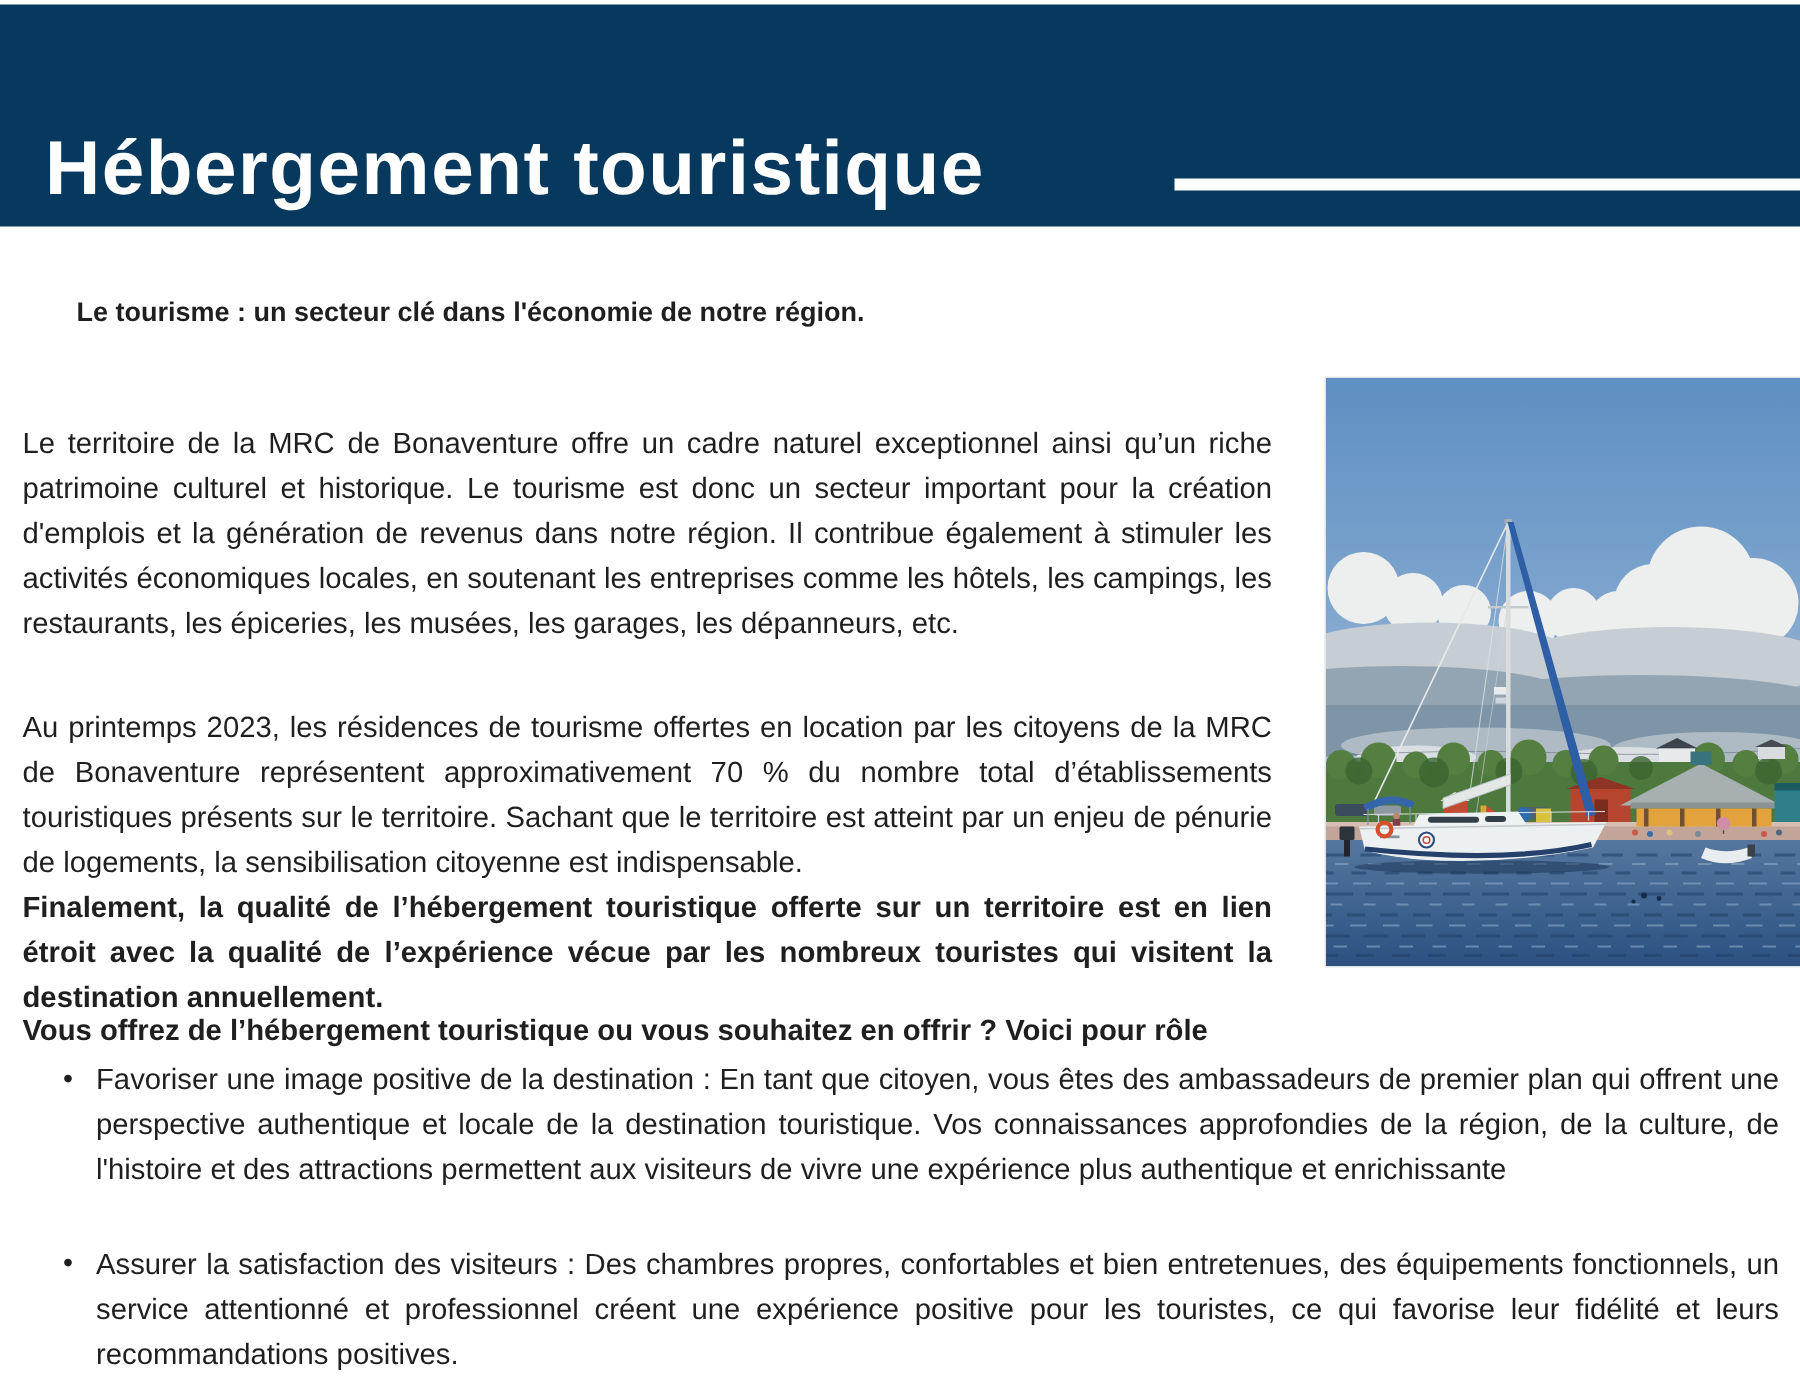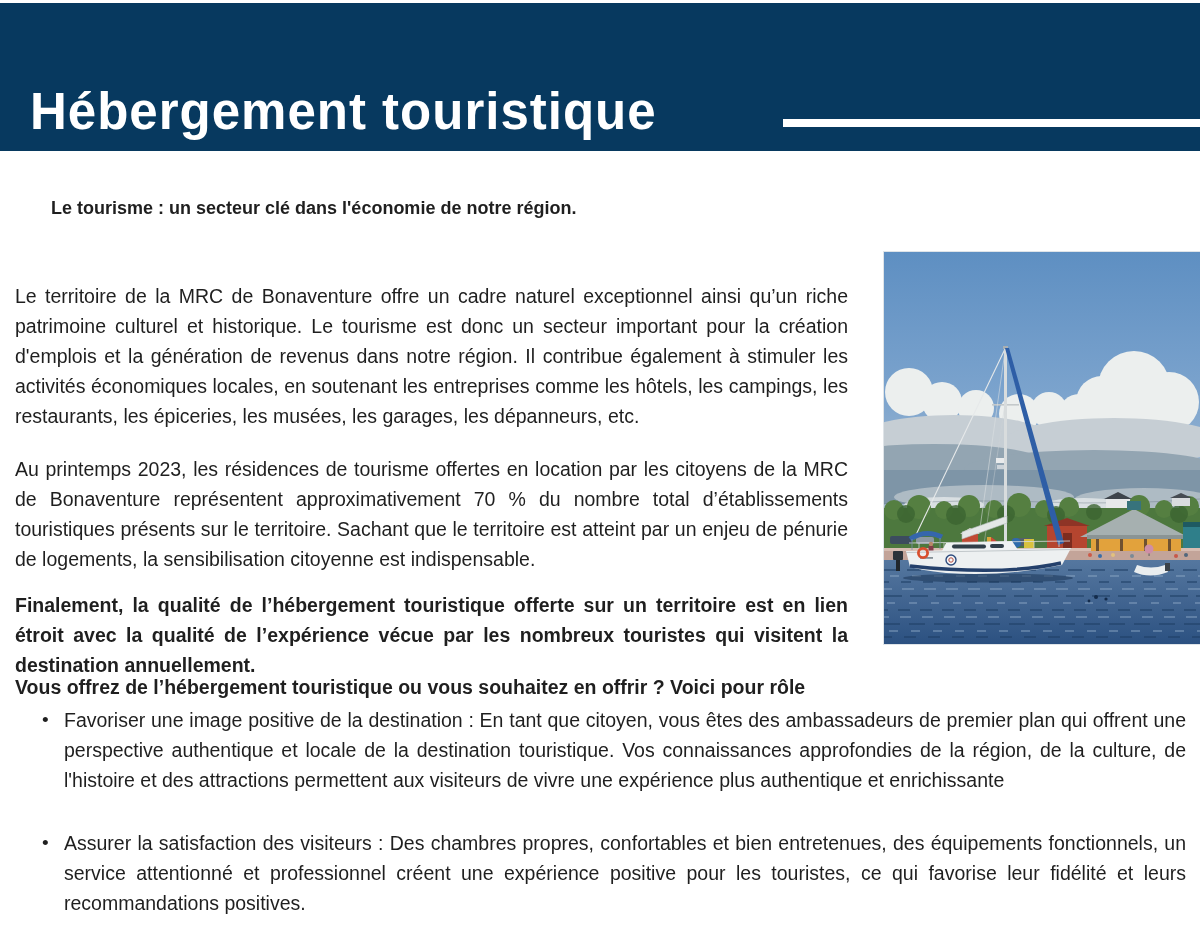--- a/index.html
+++ b/index.html
@@ -19,21 +19,21 @@
   }
   .intro-heading{
     position:absolute;left:15px;top:196px;width:860px;
     font-size:18px;font-weight:700;line-height:24px;margin-left:36px;
   }
   .para{
     position:absolute;left:15px;width:833px;
     font-size:19.5px;line-height:30px;text-align:justify;margin-top:34px;
   }
   .para-1{top:247px;}
-  .para-2{top:420px;}
+  .para-2{top:436px;}
   .para-3{top:556px;font-weight:bold;}
   .photo-frame{
     position:absolute;left:884px;top:252px;width:316px;height:392px;
     outline:1px solid #dfe4e8;
   }
   .photo-frame svg{display:block;width:316px;height:392px;}
   .role-heading{
     position:absolute;left:15px;top:675px;width:1180px;
     font-size:19.5px;font-weight:700;line-height:24px;
   }

